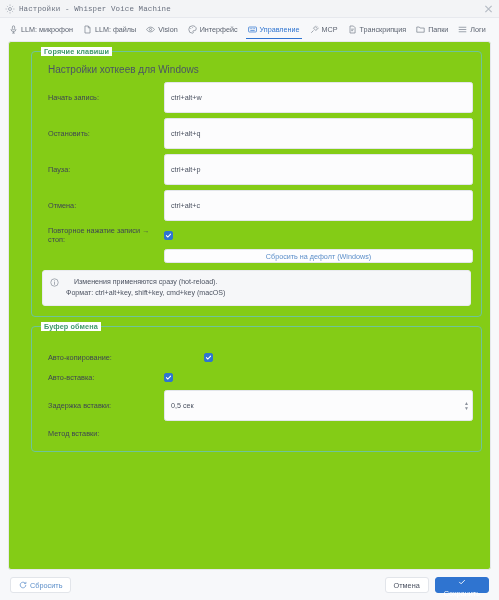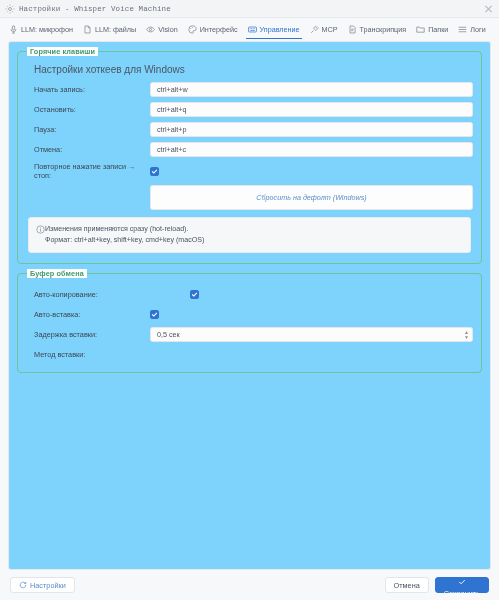--- a/index.html
+++ b/index.html
@@ -80,24 +80,25 @@
     left: 3px; right: 3px; bottom: 0;
     height: 1.4px;
     background: #2f74d0;
   }
 
   
   .panel {
     position: absolute;
     left: 8px; top: 41px;
     width: 483px; height: 529px;
-    background: #7dd3fc;
+    background: #84cc16;
     border: 1px solid #e6e8ec;
     border-radius: 3px;
     overflow: hidden;
+    padding-left: 14px;
   }
 
   
   .group {
     position: relative;
     border: 1px solid #6ec49a;
     border-radius: 4px;
     margin: 0 8px 9px 8px;
     padding: 11px 8px 9px 8px;
   }
@@ -127,21 +128,21 @@
   }
   .row .lbl {
     width: 124px;
     flex: 0 0 124px;
     font-size: 7.3px;
     color: #3f4652;
     padding-left: 8px;
   }
   .field {
     flex: 1 1 auto;
-    height: 15px;
+    height: 31px;
     border: 1px solid #e3e6eb;
     border-radius: 2.5px;
     background: #fcfcfd;
     font-size: 7.2px;
     color: #4a5160;
     display: flex;
     align-items: center;
     padding: 0 6px;
     position: relative;
   }
@@ -174,40 +175,41 @@
     background: #2f74d0;
     border: 1px solid #2f74d0;
     display: flex; align-items: center; justify-content: center;
     flex: 0 0 auto;
   }
   .cb svg { width: 7px; height: 7px; display:block; }
 
   
   .wide-btn {
     margin-left: 124px;
-    height: 25px;
+    height: 14px;
     border: 1px solid #e3e6eb;
     border-radius: 2.5px;
     background: #fdfdfe;
     display: flex; align-items: center; justify-content: center;
     font-size: 7.2px;
     color: #5b8ec9;
     margin-bottom: 7px;
-    font-style: italic;
   }
 
   
   .infobox {
     margin: 4px 2px 1px 2px;
     background: #f6f7f9;
     border: 1px solid #e9ebef;
     border-radius: 3px;
     padding: 6px 7px;
     display: flex;
+    gap: 7px;
     align-items: flex-start;
+    text-align: center;
   }
   .infobox .i-ico {
     width: 9px; height: 9px;
     flex: 0 0 auto;
     color: #8a919c;
     display: flex; align-items: center; justify-content: center;
     margin-top: 0.5px;
   }
   .infobox .i-txt {
     font-size: 7.1px;
@@ -413,21 +415,21 @@
       <div class="i-txt">
         <div>Изменения применяются сразу (hot-reload).</div>
         <div>Формат: ctrl+alt+key, shift+key, cmd+key (macOS)</div>
       </div>
     </div>
   </div>
 
   <div class="group">
     <span class="legend">Буфер обмена</span>
 
-    <div class="row" style="margin-top:2px;gap:40px;">
+    <div class="row" style="margin-top:12px;gap:40px;">
       <div class="lbl">Авто-копирование:</div>
       <div class="cb">
         <svg viewBox="0 0 12 12" fill="none" stroke="#ffffff" stroke-width="1.8" stroke-linecap="round" stroke-linejoin="round">
           <path d="M2.4 6.2l2.3 2.4 4.9-5"></path>
         </svg>
       </div>
     </div>
 
     <div class="row">
       <div class="lbl">Авто-вставка:</div>
@@ -457,21 +459,21 @@
 </div>
 
 <div class="footer">
   <div class="btn ghost">
     <span class="b-ico">
       <svg viewBox="0 0 16 16" fill="none" stroke="currentColor" stroke-width="1.5">
         <path d="M13.6 8a5.6 5.6 0 1 1-1.7-4"></path>
         <path d="M13.8 1.8v3.4h-3.4"></path>
       </svg>
     </span>
-    <span>Настройки</span>
+    <span>Сбросить</span>
   </div>
 
   <div class="spacer"></div>
 
   <div class="btn cancel" style="margin-right:6px;">
     <span>Отмена</span>
   </div>
 
   <div class="btn primary">
     <span class="b-ico">

